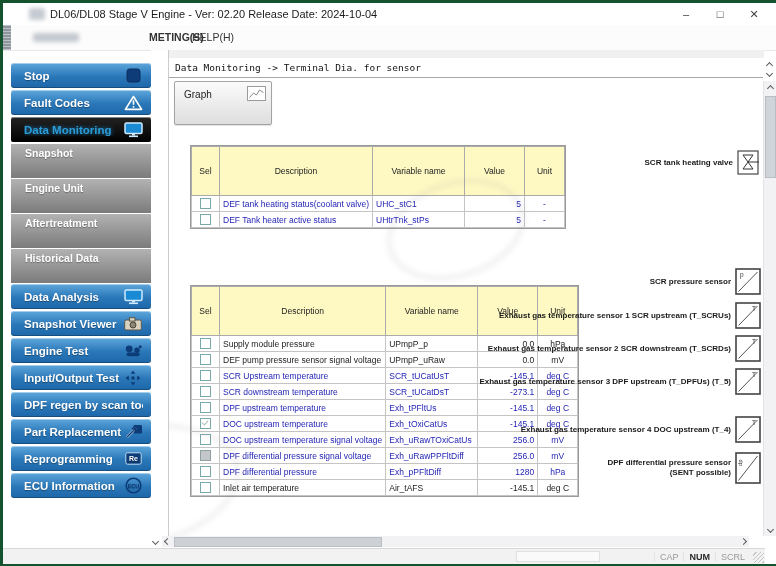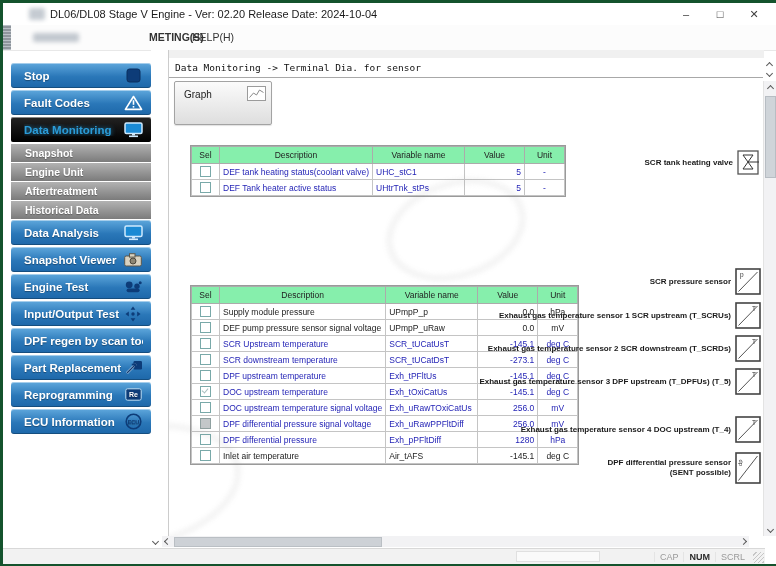--- a/index.html
+++ b/index.html
@@ -21,41 +21,41 @@
   #menu0{left:146px;font-weight:bold;} #menu1{left:189px;}
 
   
   .sidebar{position:absolute;left:8px;top:60px;width:140px;}
   .sb-item{height:25px;margin-bottom:2px;border-radius:3px;display:flex;align-items:center;padding:0 8px 0 13px;
     background:linear-gradient(#5ea7dc,#2a77b8 55%,#1d67a9);color:#fff;font-size:11.5px;font-weight:600;
     box-shadow:inset 0 1px 0 rgba(255,255,255,.45), inset 0 -1px 0 rgba(0,0,0,.25);text-shadow:0 1px 1px rgba(0,0,0,.35);cursor:default;}
   .sb-item .lbl{flex:1;white-space:nowrap;overflow:hidden;}
   .sb-item .ic,.sb-sub .ic{display:flex;align-items:center;justify-content:center;width:20px;}
   .sb-item.active{background:linear-gradient(#232323,#000);border-radius:2px;color:#2b9bd7;text-shadow:0 0 5px rgba(43,155,215,.8);}
-  .sb-sub{height:18px;margin-bottom:1px;display:flex;align-items:center;padding:0 8px 0 14px;
+  .sb-sub{height:18px;margin-bottom:1px;display:flex;align-items:center;padding:0 8px 16px 14px;
     background:linear-gradient(#b2b2b2,#7b7b7b);color:#fff;font-size:10.5px;font-weight:600;text-shadow:0 1px 1px rgba(0,0,0,.3);cursor:default;}
   .sb-sub.selected{background:#1b1e3a;color:#3d4ec8;text-shadow:none;}
 
   .vsep{position:absolute;left:165px;top:47px;bottom:17px;width:1px;background:#cccccc;}
   .side-strip{position:absolute;left:148px;top:47px;bottom:17px;width:17px;background:#fff;}
 
   
   .main{position:absolute;left:166px;top:47px;right:13px;bottom:17px;background:#fff;overflow:hidden;}
   .pane-top{position:absolute;left:0;top:0;right:0;height:8px;background:#f0f0f0;border-bottom:1px solid #dcdcdc;}
   .breadcrumb{position:absolute;left:0;top:8px;right:0;height:19px;border-bottom:1px solid #a8a8a8;
     font-family:"DejaVu Sans Mono","Liberation Mono",monospace;font-size:9.5px;color:#111;line-height:19px;padding-left:6px;background:#fff;}
   .graph-btn{position:absolute;left:5px;top:31px;width:82px;height:25px;border:1px solid #a3a3a3;border-radius:2px;
     background:linear-gradient(#fbfbfb,#dedede);display:flex;align-items:center;justify-content:space-between;
     padding:0 5px 17px 9px;font-size:10px;color:#222;cursor:default;box-shadow:0 1px 1px rgba(0,0,0,.12);}
 
   
   .tbl-mount{position:absolute;}
   #table1{left:22px;top:96px;} #table2{left:22px;top:236px;}
   table.dtable{border-collapse:collapse;table-layout:fixed;font-size:8.5px;background:#fff;outline:1px solid #9a9a9a;}
-  table.dtable th{border:1px solid #ababab;background:#86efac;font-weight:400;color:#222;height:16px;padding:0 2px;overflow:hidden;white-space:nowrap;}
+  table.dtable th{border:1px solid #ababab;background:#fef9c3;font-weight:400;color:#222;height:16px;padding:16px 2px;overflow:hidden;white-space:nowrap;}
   table.dtable td{border:1px solid #c4c4c4;height:15px;padding:0 3px;overflow:hidden;white-space:nowrap;}
   td.val{text-align:right;} td.unit{text-align:center;} td.sel{text-align:center;}
   .c-blue{color:#1e1eb4;} .c-black{color:#222;margin-left:28px;}
   .cb{position:relative;display:inline-block;width:9px;height:9px;border:1px solid #79a9a9;background:#fff;vertical-align:middle;cursor:default;}
   .cb.faint::after{content:"";position:absolute;left:1px;top:1px;width:5px;height:3px;border-left:1.5px solid #a9bfbf;border-bottom:1.5px solid #a9bfbf;transform:rotate(-50deg);}
   .cb.gray{background:#c3c7c9;border-color:#8fa0a0;}
 
   
   .sensor-row{position:absolute;right:3px;display:flex;align-items:center;gap:4px;}
   .s-lab{font-size:8px;font-weight:700;color:#1a1a1a;text-align:right;line-height:10px;white-space:nowrap;}

